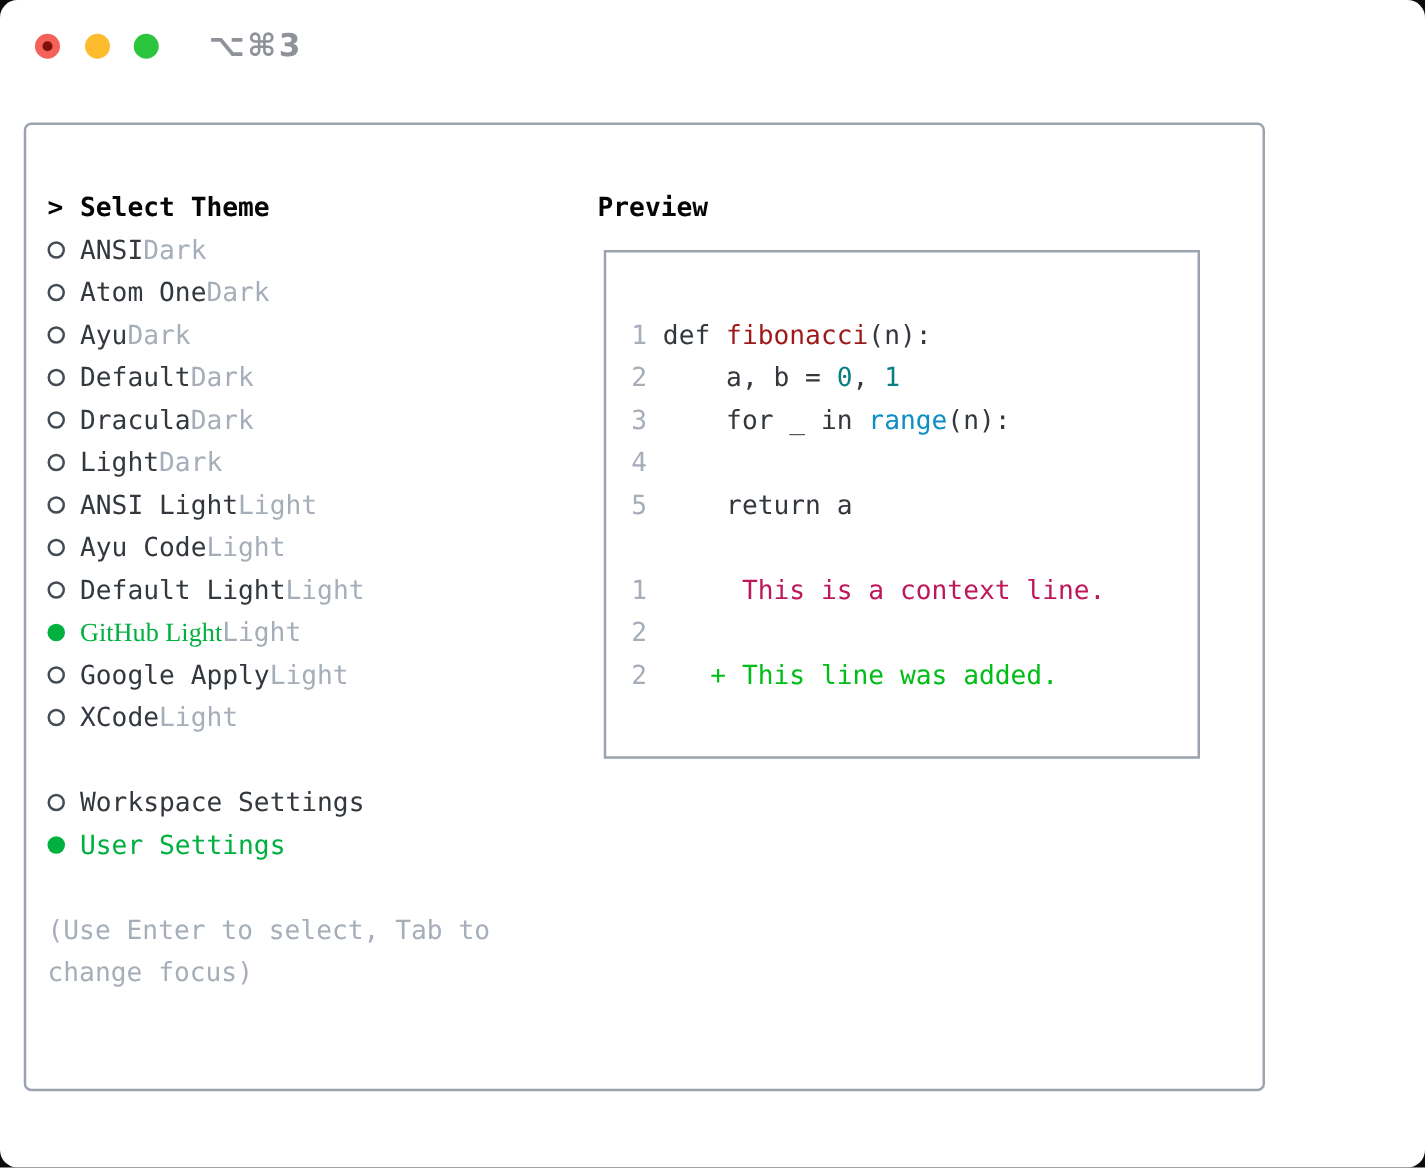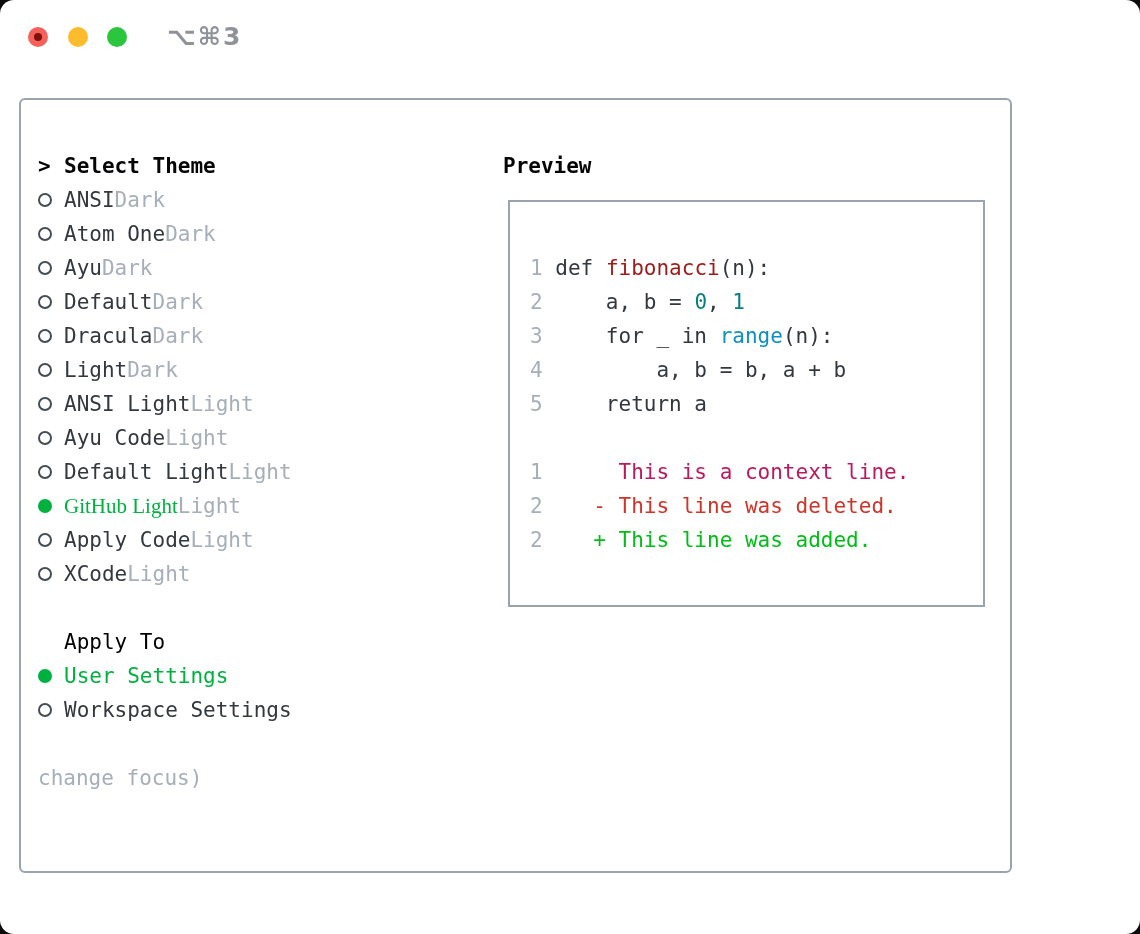--- a/index.html
+++ b/index.html
@@ -18,21 +18,21 @@
   .dot-red::after{content:"";position:absolute;left:6px;top:6px;width:8px;height:8px;
                   border-radius:50%;background:#7e120b;}
   .dot-yellow{left:68px;background:#fdbc2e;}
   .dot-green{left:107px;background:#2cc53e;}
   .shortcut{position:absolute;left:167px;top:22px;font-family:"DejaVu Sans",sans-serif;
             font-weight:bold;font-size:25px;color:#8f9399;letter-spacing:2px;}
   
   .panel{position:absolute;left:19px;top:98px;width:993px;height:775px;
          border:2px solid var(--panel-border);border-radius:6px;box-sizing:border-box;}
   .left-col{position:absolute;left:17px;top:49px;}
-  .right-col{position:absolute;left:482px;top:49px;}
+  .right-col{position:absolute;left:457px;top:49px;}
   .row{height:34px;display:flex;align-items:center;white-space:pre;
        font-size:21px;color:var(--ink);}
   .prefix{display:inline-flex;width:26px;align-items:center;flex:0 0 26px;}
   .caret{font-weight:bold;color:#000;}
   .hdr{font-weight:bold;color:#050505;}
   .circle{width:14px;height:14px;border-radius:50%;border:2px solid #464c53;
           box-sizing:border-box;}
   .circle.sel{border:none;background:var(--accent-green);}
   .theme-name{color:var(--ink);}
   .theme-name.sel{color:var(--accent-green);font-family:Liberation Serif, serif;}
@@ -76,50 +76,47 @@
           <div class="row"><span class="prefix"><span class="circle"></span></span><span class="theme-name">ANSI</span> <span class="variant">Dark</span></div>
           <div class="row"><span class="prefix"><span class="circle"></span></span><span class="theme-name">Atom One</span> <span class="variant">Dark</span></div>
           <div class="row"><span class="prefix"><span class="circle"></span></span><span class="theme-name">Ayu</span> <span class="variant">Dark</span></div>
           <div class="row"><span class="prefix"><span class="circle"></span></span><span class="theme-name">Default</span> <span class="variant">Dark</span></div>
           <div class="row"><span class="prefix"><span class="circle"></span></span><span class="theme-name">Dracula</span> <span class="variant">Dark</span></div>
           <div class="row"><span class="prefix"><span class="circle"></span></span><span class="theme-name">Light</span> <span class="variant">Dark</span></div>
           <div class="row"><span class="prefix"><span class="circle"></span></span><span class="theme-name">ANSI Light</span> <span class="variant">Light</span></div>
           <div class="row"><span class="prefix"><span class="circle"></span></span><span class="theme-name">Ayu Code</span> <span class="variant">Light</span></div>
           <div class="row"><span class="prefix"><span class="circle"></span></span><span class="theme-name">Default Light</span> <span class="variant">Light</span></div>
           <div class="row"><span class="prefix"><span class="circle sel"></span></span><span class="theme-name sel">GitHub Light</span> <span class="variant">Light</span></div>
-          <div class="row"><span class="prefix"><span class="circle"></span></span><span class="theme-name">Apply Code</span> <span class="variant">Light</span></div>
+          <div class="row"><span class="prefix"><span class="circle"></span></span><span class="theme-name">Google Apply</span> <span class="variant">Light</span></div>
           <div class="row"><span class="prefix"><span class="circle"></span></span><span class="theme-name">XCode</span> <span class="variant">Light</span></div>
         </div>
 
       <div class="spacer"></div>
 
-      <div class="row">
-        <span class="prefix"></span>
-        <span style="color:#000;">Apply To</span>
-      </div>
 
       <div id="apply-list">
+          <div class="row"><span class="prefix"><span class="circle"></span></span><span class="opt-label">Workspace Settings</span></div>
           <div class="row"><span class="prefix"><span class="circle sel"></span></span><span class="opt-label sel">User Settings</span></div>
-          <div class="row"><span class="prefix"><span class="circle"></span></span><span class="opt-label">Workspace Settings</span></div>
         </div>
 
       <div class="spacer"></div>
 
+      <div class="row help-row">(Use Enter to select, Tab to</div>
       <div class="row help-row">change focus)</div>
     </div>
 
     <div class="right-col">
       <div class="row"><span class="hdr">Preview</span></div>
       <div class="preview-box" id="preview-box">
           <div class="crow"><span class="ln">1</span><span class="tok-code"> def </span><span class="tok-fn">fibonacci</span><span class="tok-code">(n):</span></div>
           <div class="crow"><span class="ln">2</span><span class="tok-code">     a, b = </span><span class="tok-num">0</span><span class="tok-code">, </span><span class="tok-num">1</span></div>
           <div class="crow"><span class="ln">3</span><span class="tok-code">     for _ in </span><span class="tok-builtin">range</span><span class="tok-code">(n):</span></div>
-          <div class="crow"><span class="ln">4</span><span class="tok-code">         a, b = b, a + b</span></div>
+          <div class="crow"><span class="ln">4</span></div>
           <div class="crow"><span class="ln">5</span><span class="tok-code">     return a</span></div>
           <div class="crow"><span class="ln"></span></div>
           <div class="crow"><span class="ln">1</span><span class="tok-ctx">      This is a context line.</span></div>
-          <div class="crow"><span class="ln">2</span><span class="tok-del">    - This line was deleted.</span></div>
+          <div class="crow"><span class="ln">2</span></div>
           <div class="crow"><span class="ln">2</span><span class="tok-add">    + This line was added.</span></div>
         </div>
     </div>
 
   </div>
 </div>
 
 </body></html>

